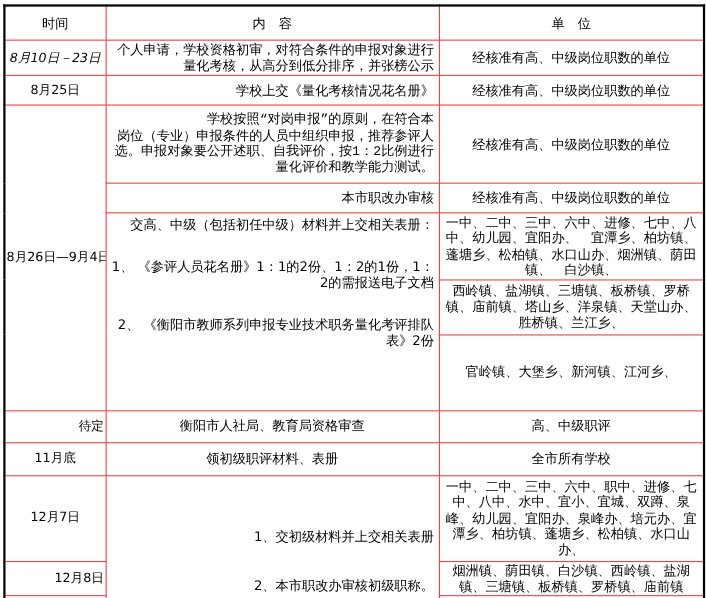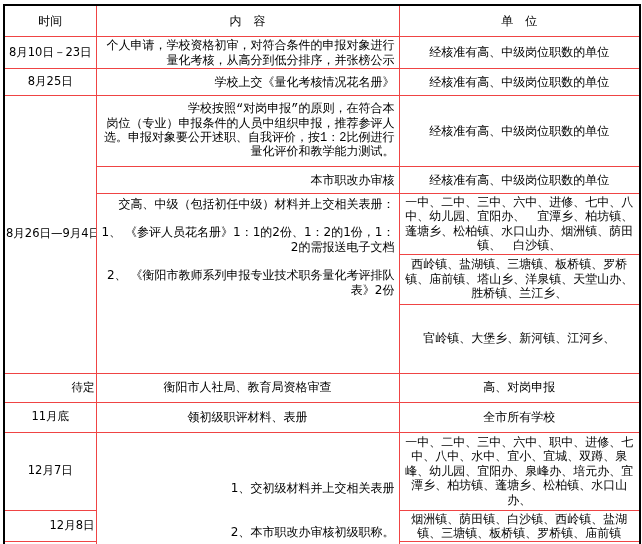--- a/index.html
+++ b/index.html
@@ -11,23 +11,23 @@
   td{border:1px solid #ef4444;font-size:12px;line-height:1.2;padding:1px 4px;
      vertical-align:middle;word-break:break-all;}
   col.col-time{width:92px;}
   col.col-content{width:303px;}
   col.col-unit{width:241px;}
   .c{text-align:center;}
   .l{text-align:right;}
   .top{vertical-align:top;padding-top:3px;}
   .time{padding:1px 1px;white-space:nowrap;overflow:hidden;font-size:11.5px;}
   .indent{text-indent:84px;}
-  .mt{margin-top:14px;}
+  .mt{margin-top:24px;}
   .mt2{margin-top:29px;}
-  .h28{height:28px;} .h29{height:29px;} .h24{height:24px;}
+  .h28{height:28px;} .h29{height:29px;font-style:italic;} .h24{height:24px;}
   .h68{height:68px;font-family:Liberation Mono, monospace;} .h48{height:48px;} .h47{height:47px;margin-left:36px;}
   .h66{height:66px;} .h26{height:26px;text-align:right;} .h27{height:27px;}
   .h75{height:75px;} .h42{height:42px;}
 </style>
 </head>
 <body>
 
 <div class="wrap">
   <table>
     <colgroup>
@@ -76,21 +76,21 @@
       <tr>
         <td class="c h47">西岭镇、盐湖镇、三塘镇、板桥镇、罗桥镇、庙前镇、塔山乡、洋泉镇、天堂山办、胜桥镇、兰江乡、</td>
       </tr>
       <tr>
         <td class="c h66">官岭镇、大堡乡、新河镇、江河乡、</td>
       </tr>
 
       <tr>
         <td class="c time h26">待定</td>
         <td class="c">衡阳市人社局、教育局资格审查</td>
-        <td class="c">高、对岗申报</td>
+        <td class="c">高、中级职评</td>
       </tr>
 
       <tr>
         <td class="c time h27">11月底</td>
         <td class="c">领初级职评材料、表册</td>
         <td class="c">全市所有学校</td>
       </tr>
 
       <tr>
         <td class="c time h75">12月7日</td>

